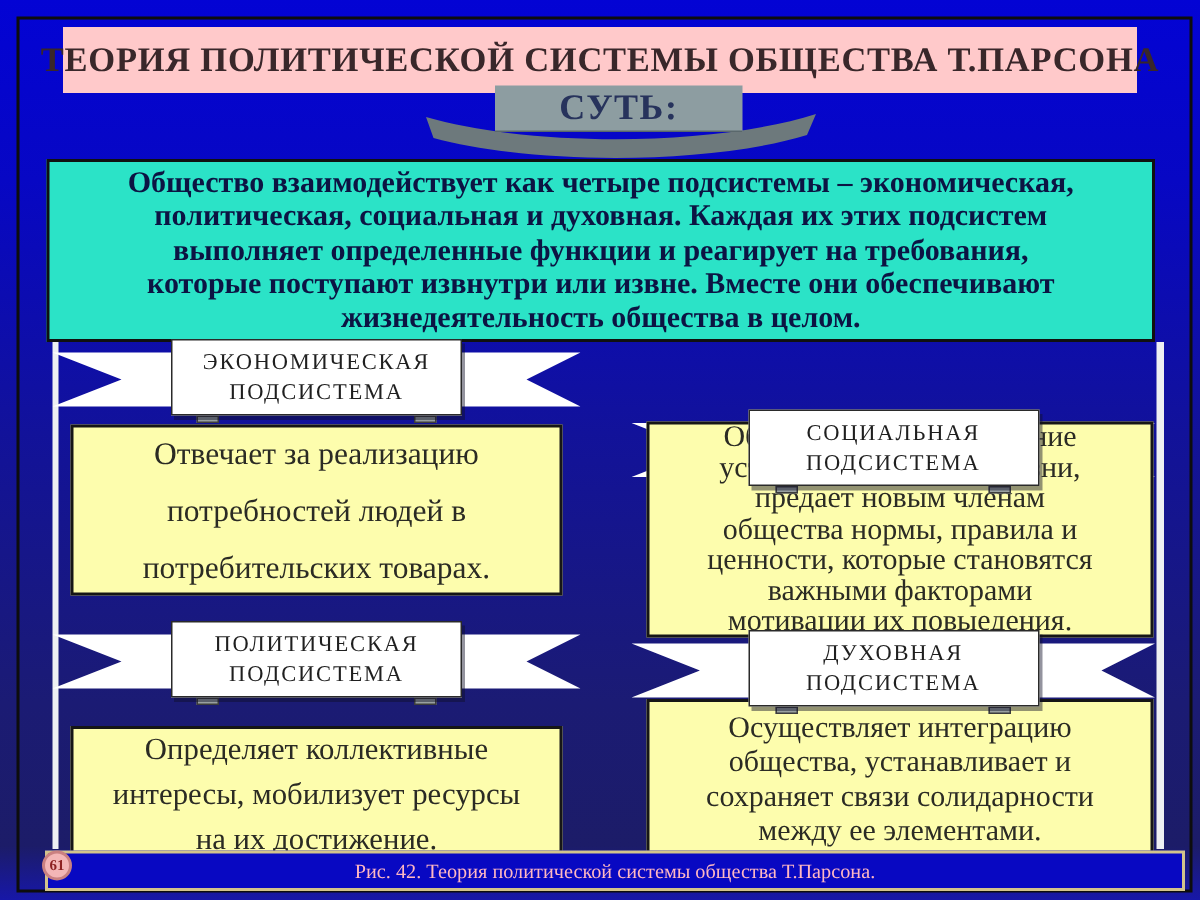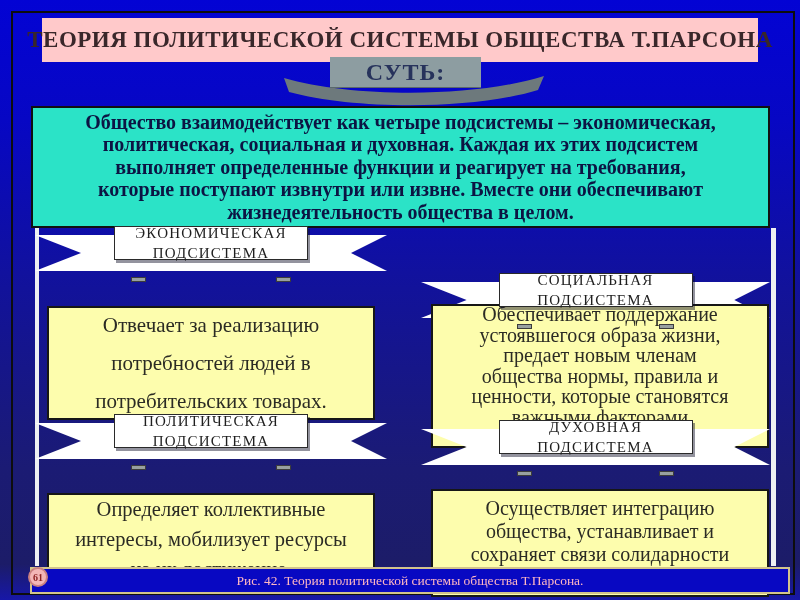--- a/index.html
+++ b/index.html
@@ -27,21 +27,21 @@
     left:42px; top:18px; width:716px; height:44px;
     background:var(--title-bg,#ffc9ca);
     color:var(--title-text,#39272a);
     font-weight:bold; font-size:23px; letter-spacing:.5px;
     display:flex; align-items:center; justify-content:center;
     text-align:right; white-space:nowrap;font-family:Liberation Serif, serif;
   }
 
   .essence-ribbon { left:283px; top:74px; width:262px; height:32px; }
   .essence-box {
-    left:330px; top:57px; width:151px; height:31px;
+    left:330px; top:57px; width:165px; height:31px;
     background:var(--essence-bg,#8d9da1);
     border-bottom:1px solid #5a686c;
     color:var(--essence-text,#27335c);
     font-weight:bold; font-size:24px; letter-spacing:1px;
     display:flex; align-items:center; justify-content:center;
   }
 
   .summary-box {
     left:31px; top:106px; width:739px; height:122px;
     background:var(--summary-bg,#2be3c7);
@@ -49,44 +49,44 @@
     color:var(--summary-text,#0c1443);
     font-weight:bold; font-size:20px; line-height:22.5px;
     display:flex; align-items:center; justify-content:center;
     text-align:center; white-space:pre-line;
   }
 
   .banner { height:52px; }
   .banner svg { position:absolute; left:0; top:0; width:100%; height:100%; }
   .banner-label {
     position:absolute; left:50%; transform:translateX(-50%);
-    top:0; width:194px; height:34px;
+    top:0; width:194px; height:51px;
     background:#fff; border:1px solid #2a2a2a;
     box-shadow:2px 3px 0 rgba(15,15,40,.45);
     color:var(--banner-label-text,#1f1f1f);
     font-size:15px; letter-spacing:1.2px; line-height:20px;
     display:flex; align-items:center; justify-content:center;
     text-align:center; white-space:pre-line; z-index:2;
   }
   .curl {
     position:absolute; bottom:-4px; width:15px; height:5px;
     background:#98a0a0; border:1px solid #3c3c3c; z-index:1;
   }
   .curl.l { left:96px; } .curl.r { right:96px; }
 
   .card {
     background:var(--card-bg,#fdfdad);
     border:2px solid #161616;
     color:var(--card-text,#2b2b24);
     display:flex; align-items:center; justify-content:center;
-    text-align:center; white-space:pre-line;margin-top:23px;
+    text-align:center; white-space:pre-line;
   }
   .card.econ   { left:47px;  top:283px; width:328px; height:114px; font-size:21px;   line-height:38px; }
   .card.social { left:431px; top:281px; width:338px; height:144px; font-size:20px;   line-height:20.5px; }
-  .card.polit  { left:47px;  top:470px; width:328px; height:92px;  font-size:20.5px; line-height:30px; }
+  .card.polit  { left:47px;  top:484px; width:328px; height:92px;  font-size:20.5px; line-height:30px; }
   .card.spirit { left:431px; top:466px; width:338px; height:108px;  font-size:20px;   line-height:23px; }
 
   .banner.b-econ   { left:35px;  top:226px; width:352px; }
   .banner.b-social { left:421px; top:226px; width:349px;margin-top:47px; }
   .banner.b-polit  { left:35px;  top:414px; width:352px; }
   .banner.b-spirit { left:421px; top:420px; width:349px; }
 
   .caption-bar {
     left:30px; top:567px; width:760px; height:27px;
     background:var(--caption-bg,#0808c2);

